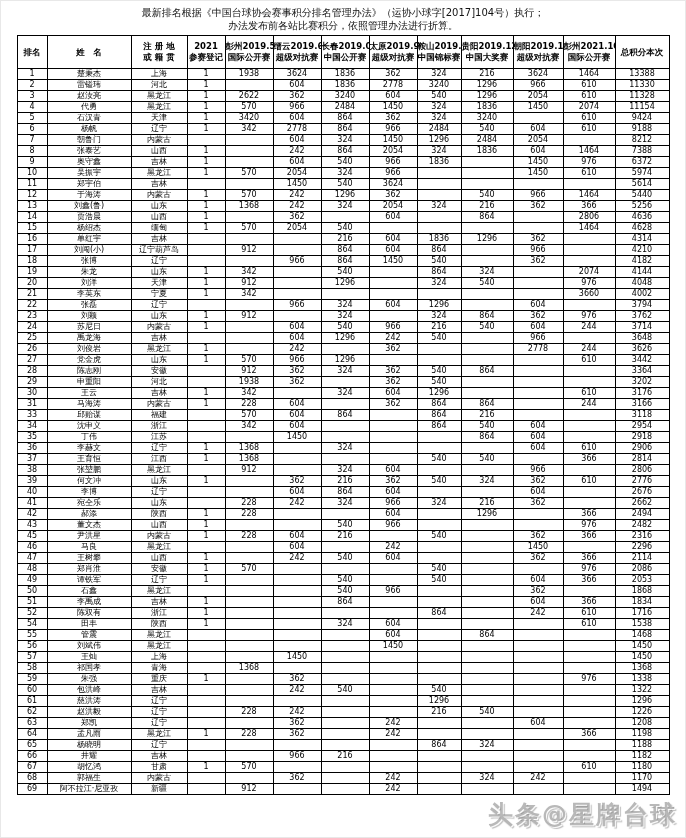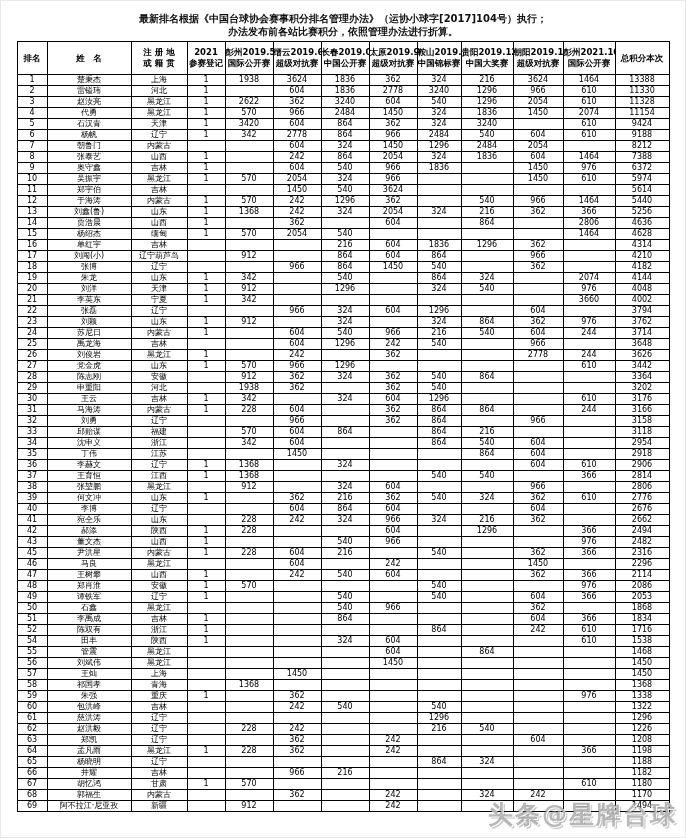--- a/index.html
+++ b/index.html
@@ -1,21 +1,21 @@
 <!DOCTYPE html>
 <html><head>
 <meta charset="utf-8">
 <style>
   html,body{margin:0;padding:0;}
   body{
     width:686px;height:838px;position:relative;background:#ffffff;
     font-family:"DejaVu Sans","Liberation Sans",sans-serif;color:#000;
     box-sizing:border-box;border:1px solid #e8e8e8;overflow:hidden;
   }
-  .titles{padding-top:11px;text-align:center;font-weight:bold;}
+  .titles{padding-top:5px;text-align:center;font-weight:normal;}
   .title-line{font-size:10px;line-height:13px;color:#111;}
   table.rank{
     border-collapse:collapse;table-layout:fixed;margin:3px auto 16px auto;
     width:652px;
   }
   table.rank th,table.rank td{
     border:1px solid #000;padding:0;text-align:center;vertical-align:middle;
     font-size:8px;line-height:10px;height:10px;overflow:hidden;white-space:nowrap;
   }
   table.rank th{font-weight:bold;height:32px;line-height:11px;font-size:8.5px;}
@@ -566,35 +566,20 @@
         <td>604</td>
         <td></td>
         <td>362</td>
         <td>864</td>
         <td>864</td>
         <td></td>
         <td>244</td>
         <td>3166</td>
       </tr>
       <tr>
-        <td>32</td>
-        <td class="name-cell">刘勇</td>
-        <td>辽宁</td>
-        <td></td>
-        <td></td>
-        <td>966</td>
-        <td></td>
-        <td>362</td>
-        <td>864</td>
-        <td></td>
-        <td>966</td>
-        <td></td>
-        <td>3158</td>
-      </tr>
-      <tr>
         <td>33</td>
         <td class="name-cell">邱贻谋</td>
         <td>福建</td>
         <td></td>
         <td>570</td>
         <td>604</td>
         <td>864</td>
         <td></td>
         <td>864</td>
         <td>216</td>

